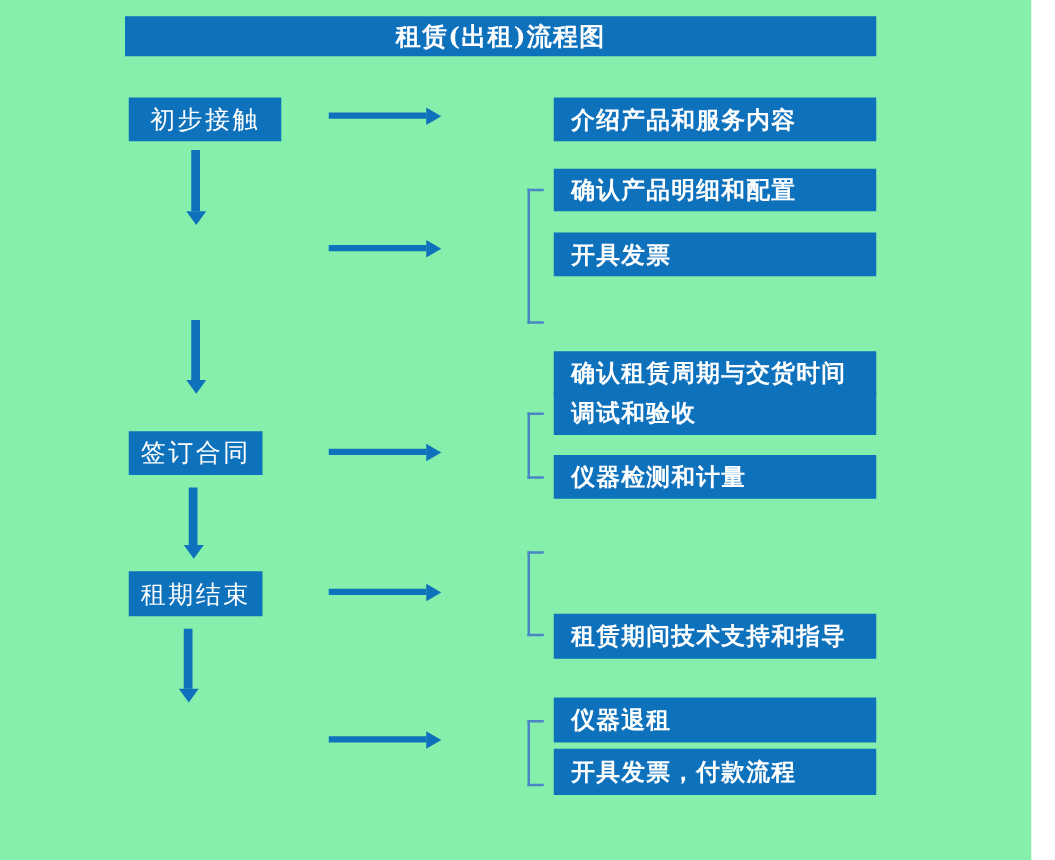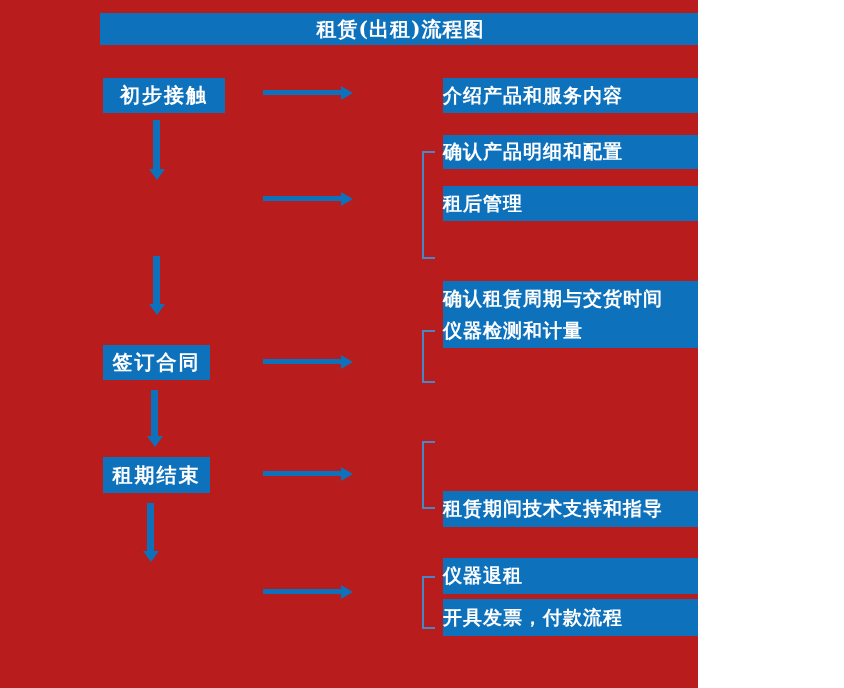--- a/index.html
+++ b/index.html
@@ -6,40 +6,40 @@
     --blue:#0e71bc;
     --bracket:#4a86c6;
   }
   html,body{margin:0;padding:0;}
   body{
     font-family:"DejaVu Serif","Liberation Serif",serif;
     background:#ffffff;
   }
   .canvas{
     position:relative;
-    width:698px;height:688px;
-    background:#b91c1c;
+    width:825px;height:688px;
+    background:#86efac;
     overflow:hidden;
   }
   .banner{
     position:absolute;left:100px;top:13px;width:601px;height:32px;
     background:var(--blue);color:#fff;
     display:flex;align-items:center;justify-content:center;
     font-size:20px;font-weight:bold;letter-spacing:1px;
   }
   .step{
     position:absolute;background:var(--blue);color:#fff;
     display:flex;align-items:center;justify-content:center;
-    font-size:20px;font-weight:bold;letter-spacing:2px;
+    font-size:20px;font-weight:normal;letter-spacing:2px;
   }
   .detail{
     position:absolute;left:443px;width:258px;background:var(--blue);color:#fff;
     display:flex;align-items:center;
     font-size:19px;font-weight:bold;letter-spacing:1px;
-    box-sizing:border-box;white-space:nowrap;
+    padding-left:14px;box-sizing:border-box;white-space:nowrap;
   }
   
   .harrow{position:absolute;left:263px;width:90px;height:14px;}
   .harrow .shaft{position:absolute;left:0;top:4px;width:78px;height:5px;background:var(--blue);}
   .harrow .head{
     position:absolute;right:0;top:0;width:0;height:0;
     border-left:12px solid var(--blue);
     border-top:7px solid transparent;
     border-bottom:7px solid transparent;
   }
@@ -110,20 +110,21 @@
       <div class="head"></div>
     </div>
 
   <div class="bracket" style="top:151px;height:108px;"></div>
   <div class="bracket" style="top:330px;height:53px;"></div>
   <div class="bracket" style="top:441px;height:68px;"></div>
   <div class="bracket" style="top:576px;height:53px;"></div>
 
   <div class="detail" style="top:78px;height:35px;">介绍产品和服务内容</div>
   <div class="detail" style="top:135px;height:34px;">确认产品明细和配置</div>
-  <div class="detail" style="top:186px;height:35px;">租后管理</div>
+  <div class="detail" style="top:186px;height:35px;">开具发票</div>
   <div class="detail" style="top:244px;height:35px;margin-top:37px;">确认租赁周期与交货时间</div>
-  <div class="detail" style="top:313px;height:35px;">仪器检测和计量</div>
+  <div class="detail" style="top:313px;height:35px;">调试和验收</div>
+  <div class="detail" style="top:364px;height:35px;">仪器检测和计量</div>
   <div class="detail" style="top:491px;height:36px;">租赁期间技术支持和指导</div>
   <div class="detail" style="top:558px;height:36px;">仪器退租</div>
   <div class="detail" style="top:599px;height:37px;">开具发票，付款流程</div>
 
 </div>
 
 </body></html>

